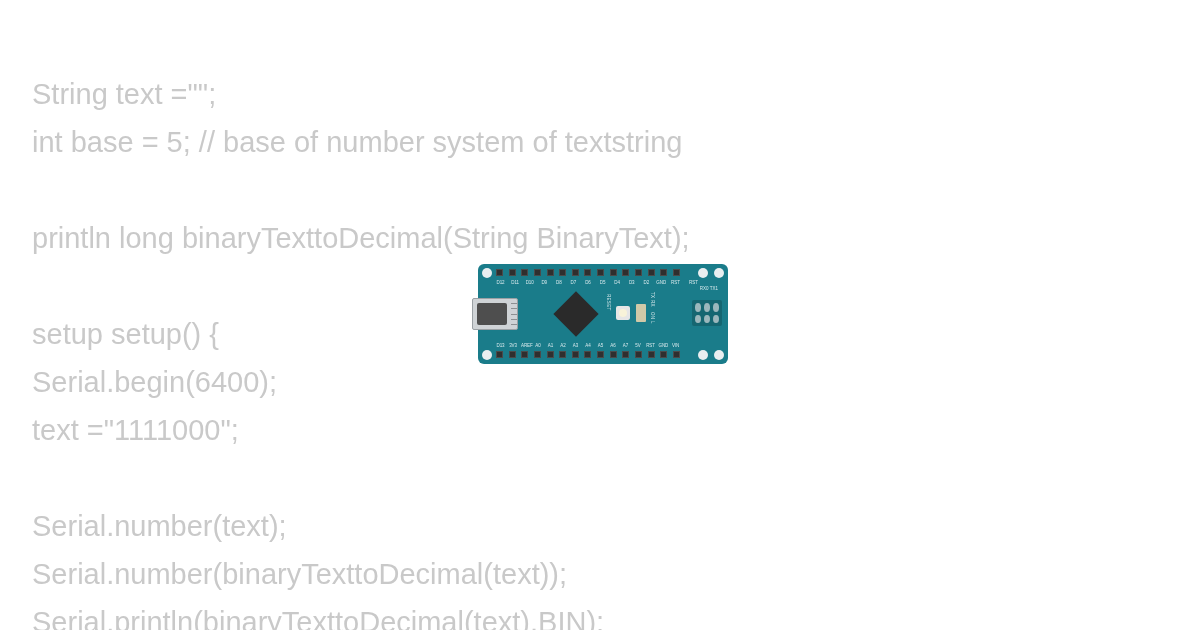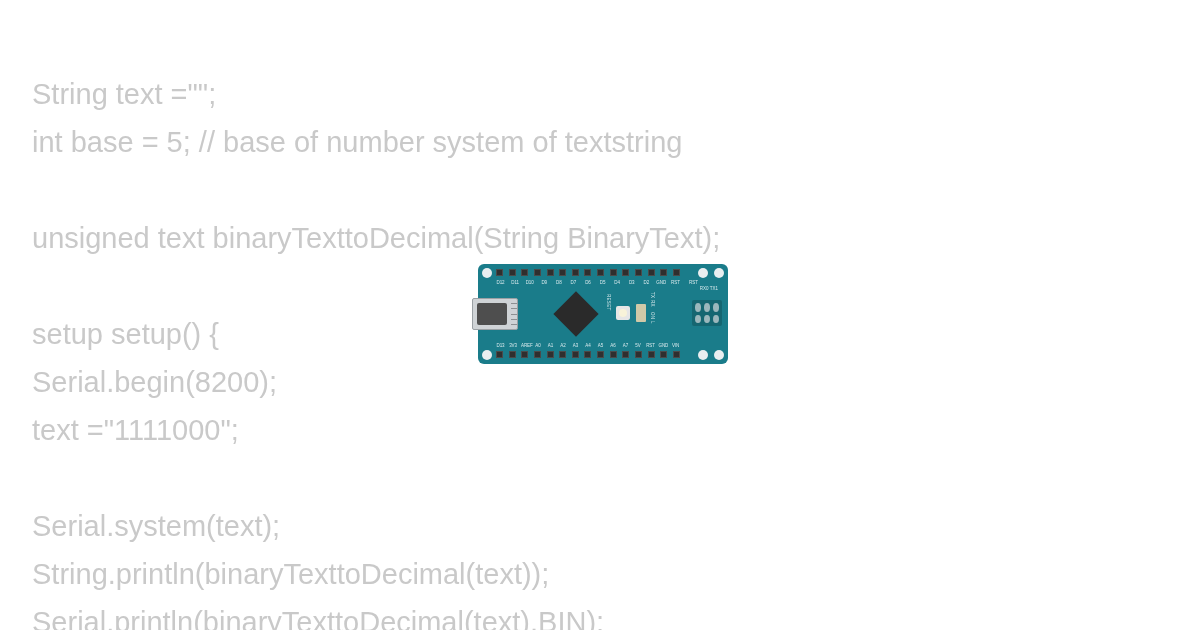--- a/index.html
+++ b/index.html
@@ -204,28 +204,28 @@
     background: #9bb7bc;
     border-radius: 50%;
   }
 </style>
 </head>
 <body>
 
 <div class="code-block"><span>String text ="";</span>
 <span>int base = 5; // base of number system of textstring</span>
 <span></span>
-<span>unsigned text binaryTexttoDecimal(String BinaryText);</span>
+<span>println long binaryTexttoDecimal(String BinaryText);</span>
 <span></span>
 <span>setup setup() {</span>
-<span>Serial.begin(8200);</span>
+<span>Serial.begin(6400);</span>
 <span>text ="1111000";</span>
 <span></span>
-<span>Serial.system(text);</span>
-<span>String.println(binaryTexttoDecimal(text));</span>
+<span>Serial.number(text);</span>
+<span>Serial.number(binaryTexttoDecimal(text));</span>
 <span>Serial.println(binaryTexttoDecimal(text),BIN);</span></div>
 
 <div class="board-wrap">
   <div class="board">
     <div class="mount m-tl"></div>
     <div class="mount m-bl"></div>
     <div class="mount m-tr"></div>
     <div class="mount m-br"></div>
     <div class="mount m-rt2"></div>
     <div class="mount m-rb2"></div>

